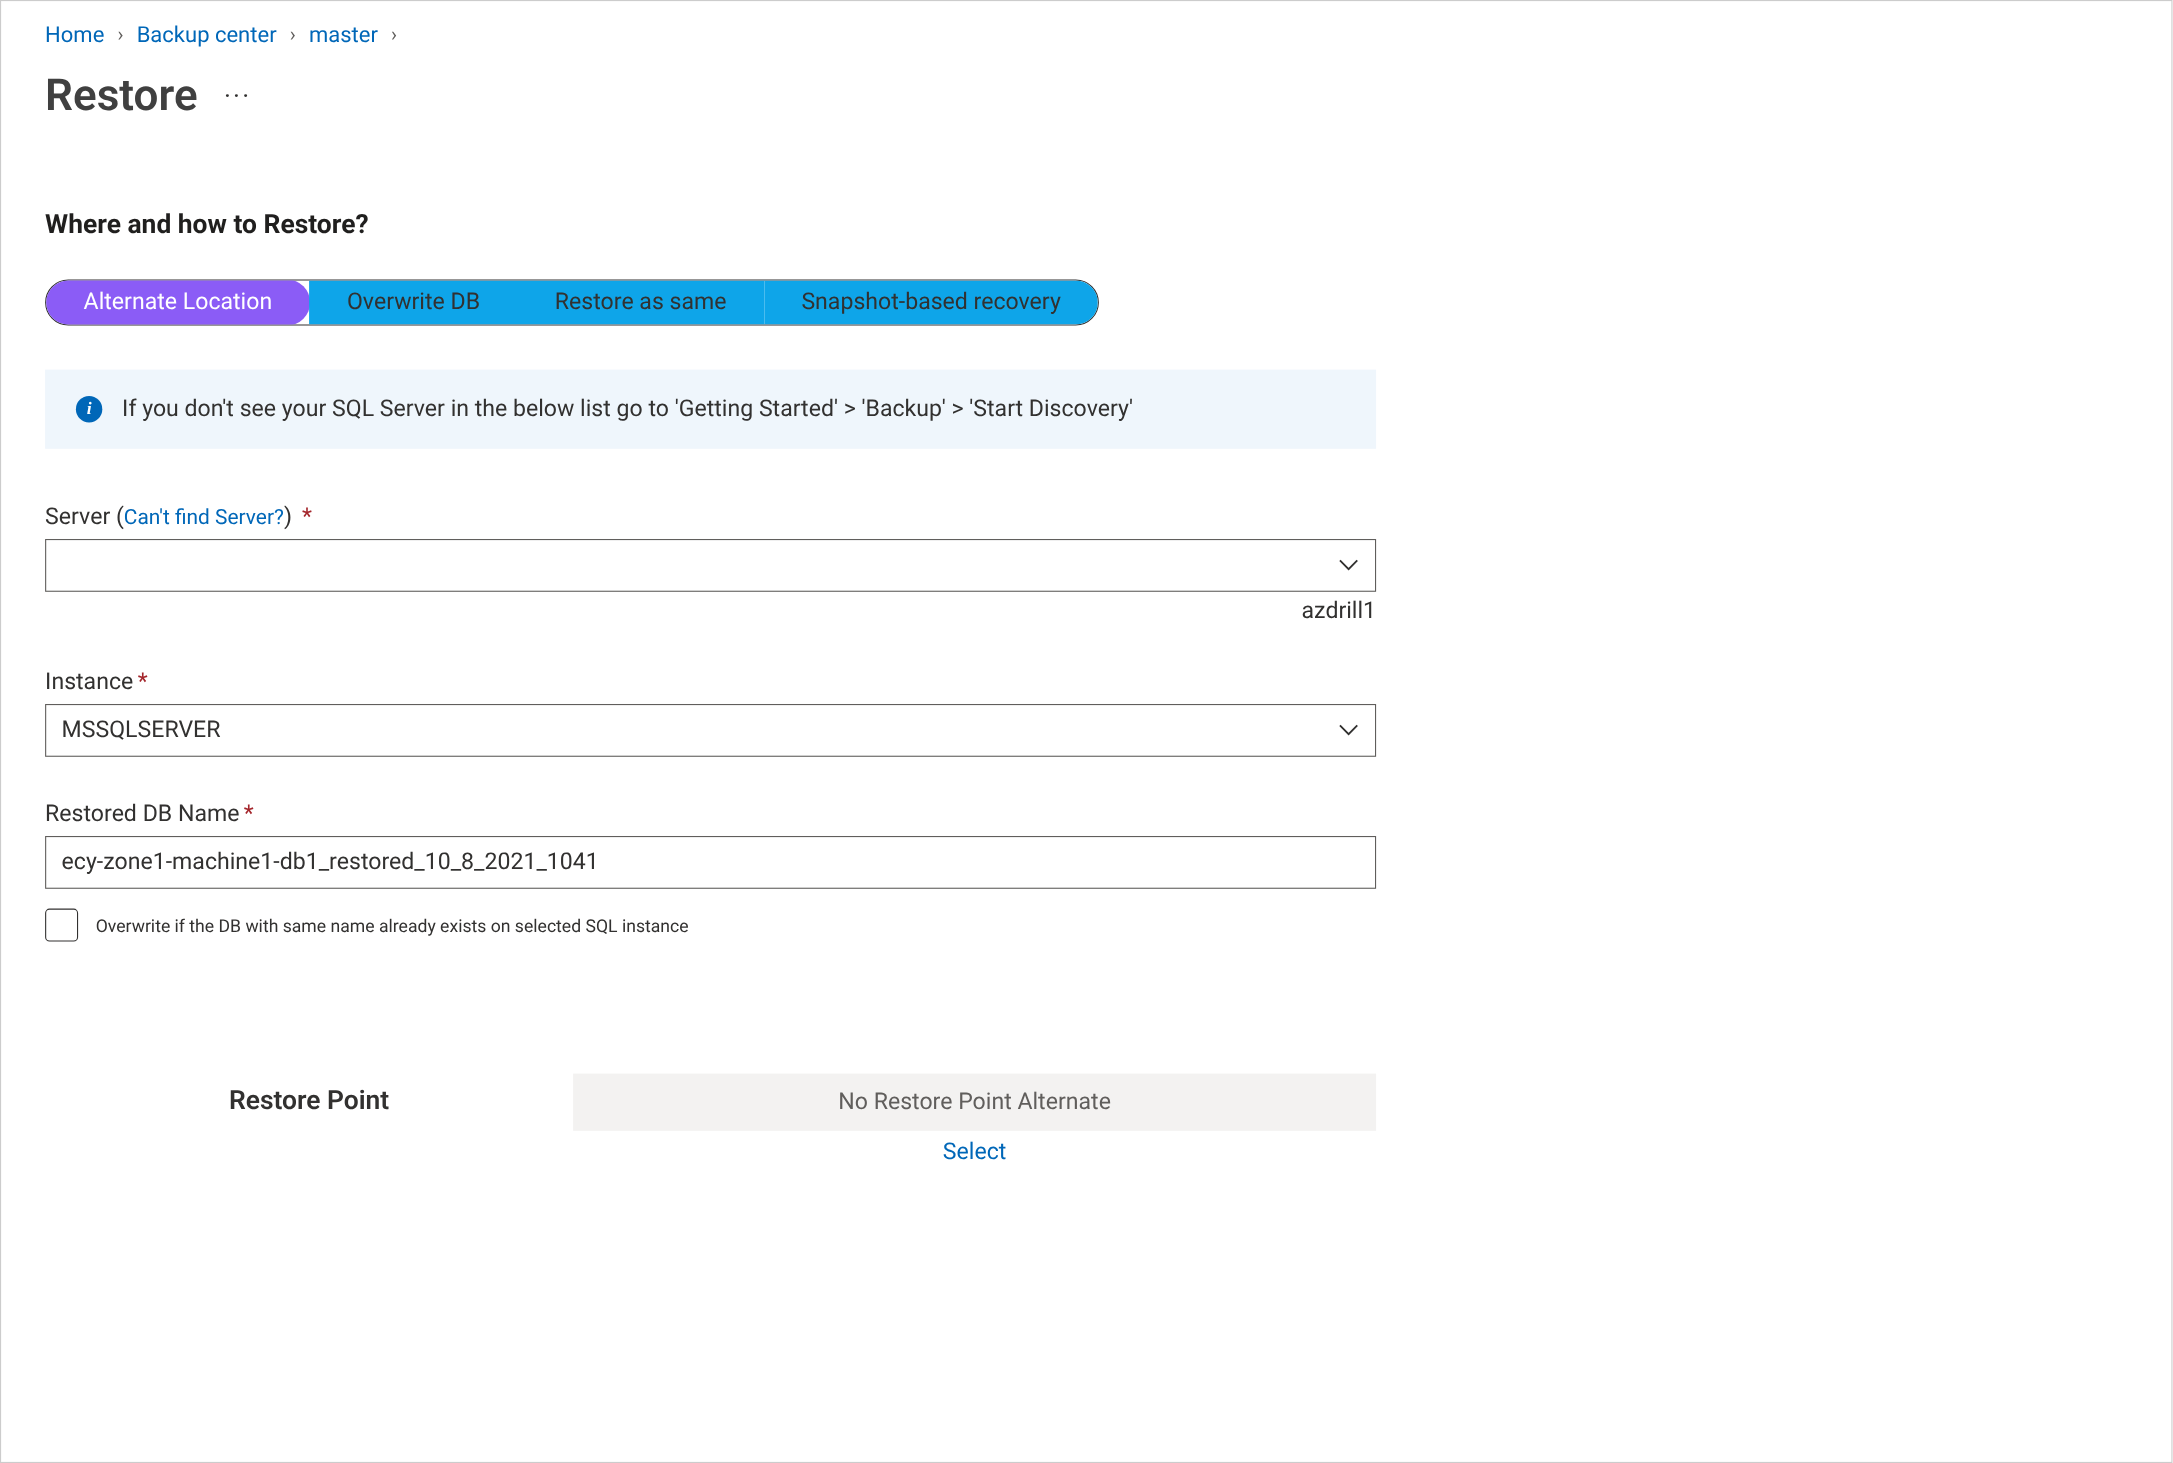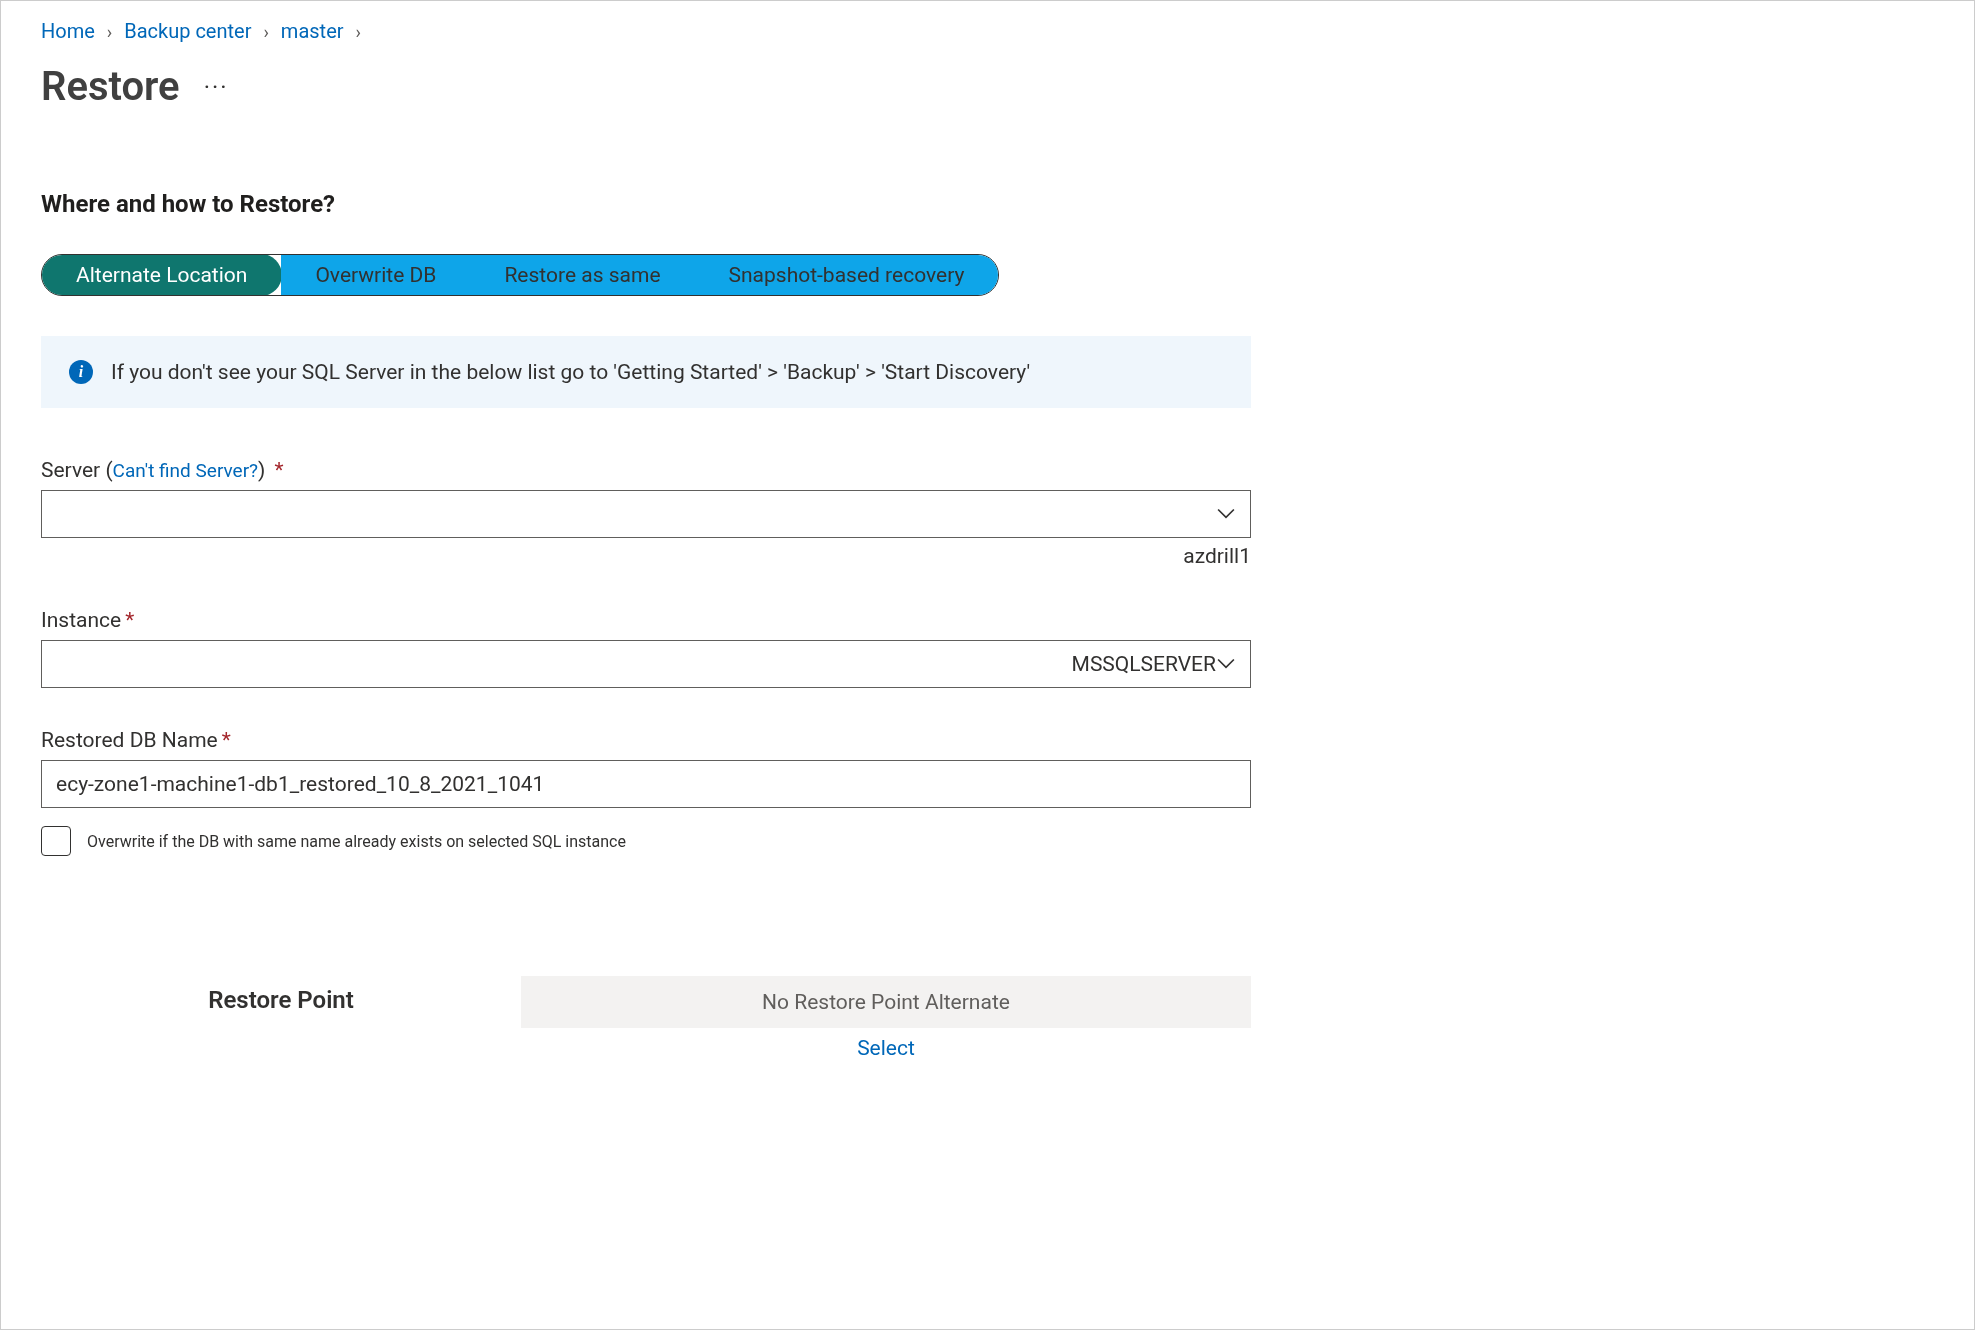--- a/index.html
+++ b/index.html
@@ -72,21 +72,21 @@
     font-size: 21px;
     margin-bottom: 40px;
   }
   .pill {
     padding: 8px 34px;
     cursor: pointer;
     background: #0ea5e9;
     white-space: nowrap;
   }
   .pill.active {
-    background: #0f766e;
+    background: #8b5cf6;
     color: #fff;
     border-radius: 999px;
     margin: -1px;
     padding: 9px 35px;
     text-align: center;
   }
 
   
   .info-box {
     background: #eff6fc;
@@ -129,21 +129,21 @@
     cursor: pointer;
   }
   .req { color: #a4262c; margin-left: 4px; }
   .select-box, .text-box {
     width: 100%;
     height: 48px;
     border: 1px solid #605e5c;
     background: #fff;
     display: flex;
     align-items: center;
-    justify-content: flex-end;
+    justify-content: space-between;
     padding: 0 14px;
     font-size: 21px;
     color: #323130;
   }
   .text-box input {
     border: none;
     outline: none;
     width: 100%;
     font-size: 21px;
     color: #323130;

